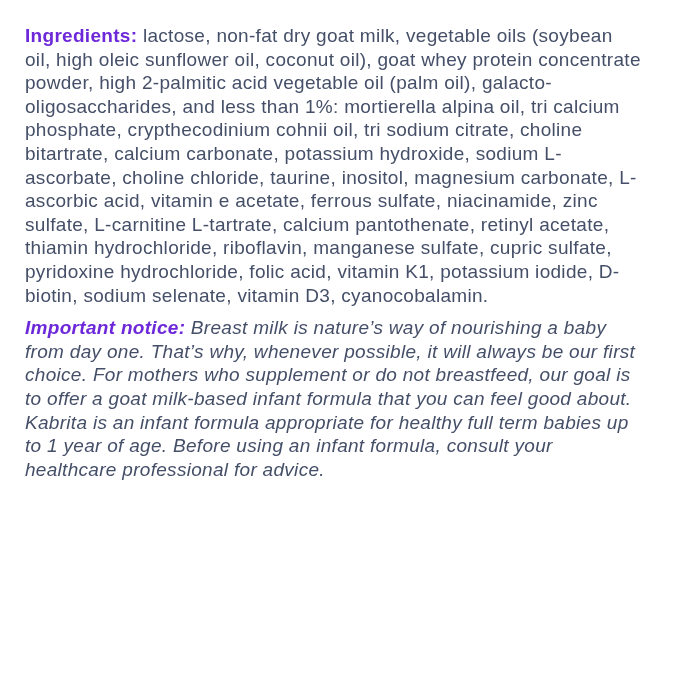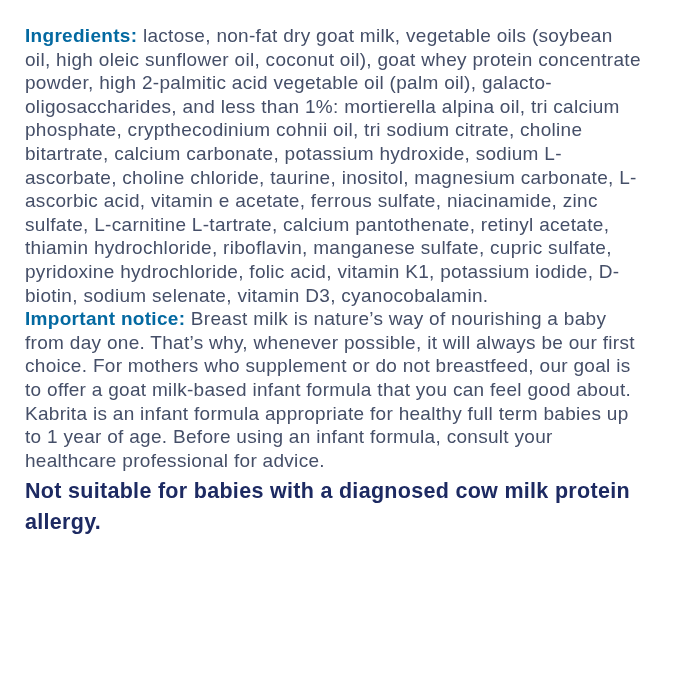--- a/index.html
+++ b/index.html
@@ -23,44 +23,45 @@
   .body-copy {
     font-size: 19px;
     line-height: 23.6px;
     letter-spacing: 0.3px;
     color: #454f68;
     margin: 0;
   }
   .body-copy strong,
   .contains-line {
     font-weight: bold;
-    color: #0369a1;
+    color: #6d28d9;
   }
   .contains-line {
     font-size: 19px;
     line-height: 23.6px;
     letter-spacing: 0.3px;
     margin: 0;
   }
   .notice-paragraph {
+    margin-top: 9px;
+    font-style: italic;
   }
   .warning-statement {
     margin: 4px 0 0 0;
     font-size: 21.5px;
     line-height: 31px;
     font-weight: bold;
     letter-spacing: 0.3px;
     color: #1d2a62;
   }
 </style>
 </head>
 <body>
 
 <div class="label-panel">
 
   <p class="body-copy"><strong>Ingredients:</strong><span> lactose, non-fat dry goat milk, vegetable oils (soybean oil, high oleic sunflower oil, coconut oil), goat whey protein concentrate powder, high 2-palmitic acid vegetable oil (palm oil), galacto-oligosaccharides, and less than 1%: mortierella alpina oil, tri calcium phosphate, crypthecodinium cohnii oil, tri sodium citrate, choline bitartrate, calcium carbonate, potassium hydroxide, sodium L-ascorbate, choline chloride, taurine, inositol, magnesium carbonate, L-ascorbic acid, vitamin e acetate, ferrous sulfate, niacinamide, zinc sulfate, L-carnitine L-tartrate, calcium pantothenate, retinyl acetate, thiamin hydrochloride, riboflavin, manganese sulfate, cupric sulfate, pyridoxine hydrochloride, folic acid, vitamin K1, potassium iodide, D-biotin, sodium selenate, vitamin D3, cyanocobalamin.</span></p>
 
 
   <p class="body-copy notice-paragraph"><strong>Important notice:</strong><span> Breast milk is nature’s way of nourishing a baby from day one. That’s why, whenever possible, it will always be our first choice. For mothers who supplement or do not breastfeed, our goal is to offer a goat milk-based infant formula that you can feel good about. Kabrita is an infant formula appropriate for healthy full term babies up to 1 year of age. Before using an infant formula, consult your healthcare professional for advice.</span></p>
 
-  <p class="warning-statement">Not suitable for babies with a diagnosed cow milk protein allergy.</p>
 
 </div>
 
 </body></html>

